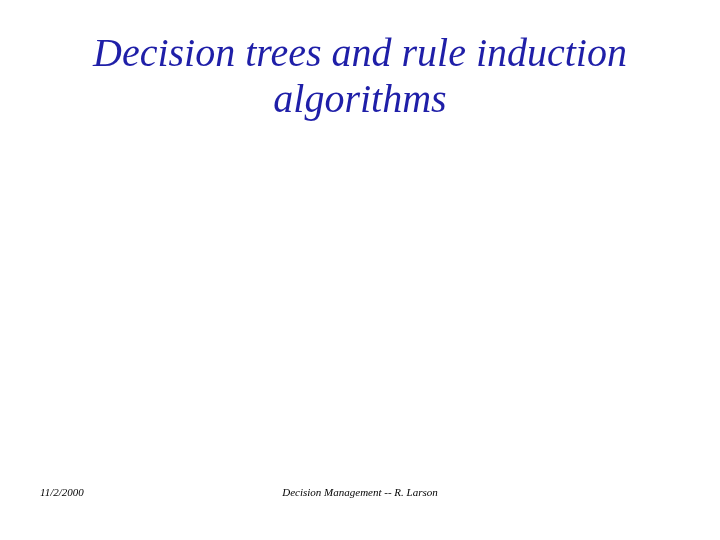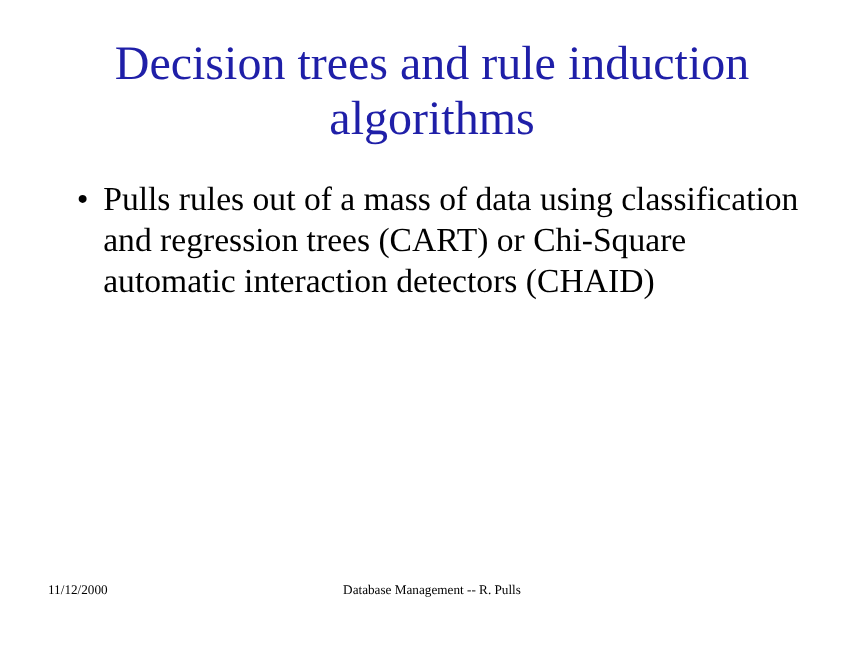--- a/index.html
+++ b/index.html
@@ -1,30 +1,29 @@
 <!DOCTYPE html>
 <html><head>
 <meta charset="utf-8">
 <style>
   * { margin: 0; padding: 0; box-sizing: border-box; }
   html, body { width: 720px; height: 540px; background: #fff; font-family: "Times New Roman", Times, serif; color: #000; }
-  .slide { width: 720px; height: 504px; position: relative; padding: 24px 40px 0 40px; }
+  .slide { width: 720px; height: 504px; position: relative; padding: 24px 40px 0 40px; font-style: italic; }
   .title { color: #1f1fa8; font-size: 40px; line-height: 1.15; text-align: center; font-weight: 400; margin-top: 6px; margin-bottom: 28px; }
   .bullets { list-style: none; padding-left: 24px; }
   .bullets li { position: relative; font-size: 28px; line-height: 1.22; margin-bottom: 6px; padding-left: 22px; }
   .bullets li::before { content: "•"; position: absolute; left: 0; top: 0; font-size: 28px; }
   .footer { position: absolute; left: 0; right: 0; bottom: 18px; width: 100%; font-size: 11px; }
   .footer-date { position: absolute; left: 40px; }
   .footer-center { position: absolute; left: 0; right: 0; text-align: center; }
 </style>
 </head>
 <body>
 
 <div class="slide">
   <h1 class="title">Decision trees and rule induction algorithms</h1>
   <ul class="bullets">
-    <li>Pulls rules out of a mass of data using classification and regression trees (CART) or Chi-Square automatic interaction detectors (CHAID)</li>
   </ul>
   <div class="footer">
-    <span class="footer-date">11/12/2000</span>
-    <span class="footer-center">Database Management -- R. Pulls</span>
+    <span class="footer-date">11/2/2000</span>
+    <span class="footer-center">Decision Management -- R. Larson</span>
   </div>
 </div>
 
 </body></html>

